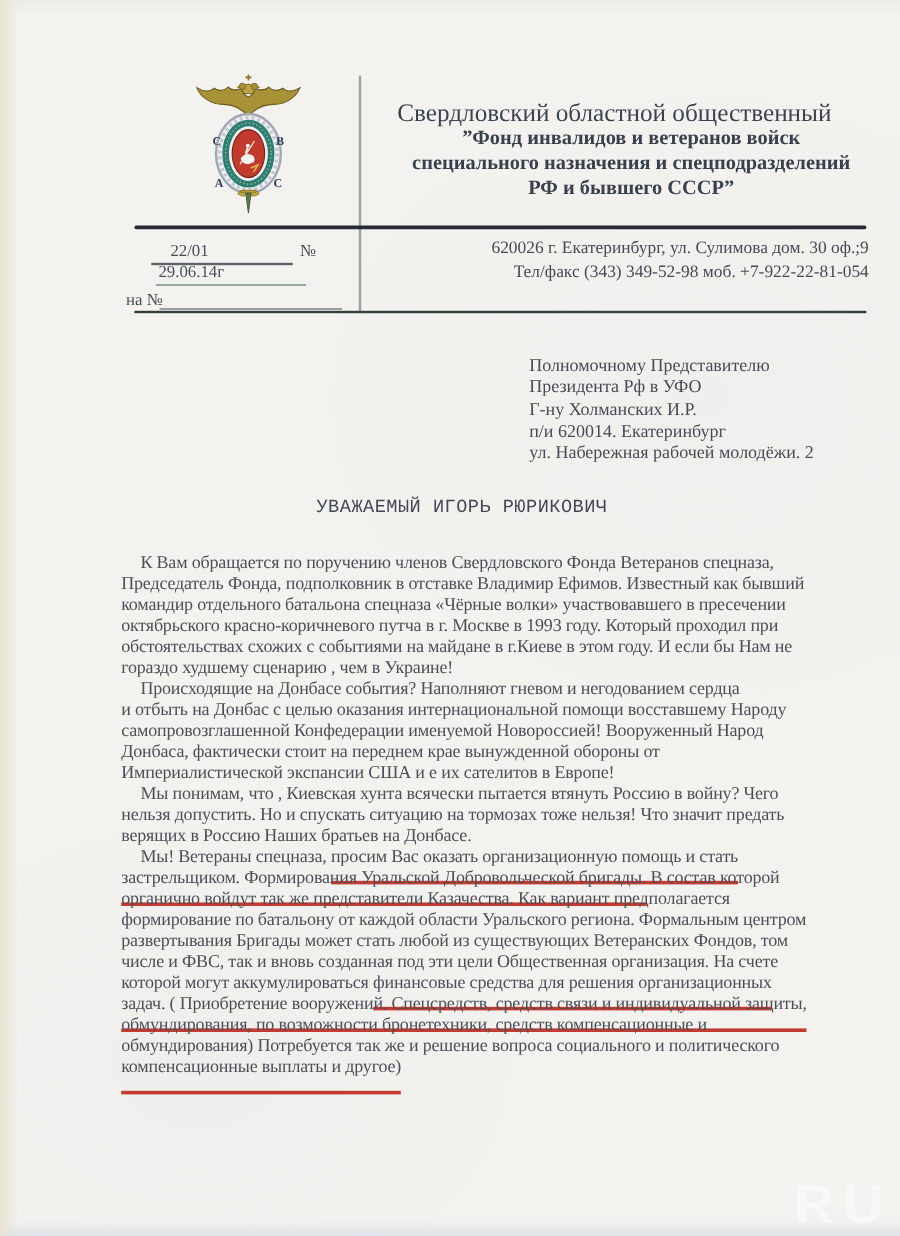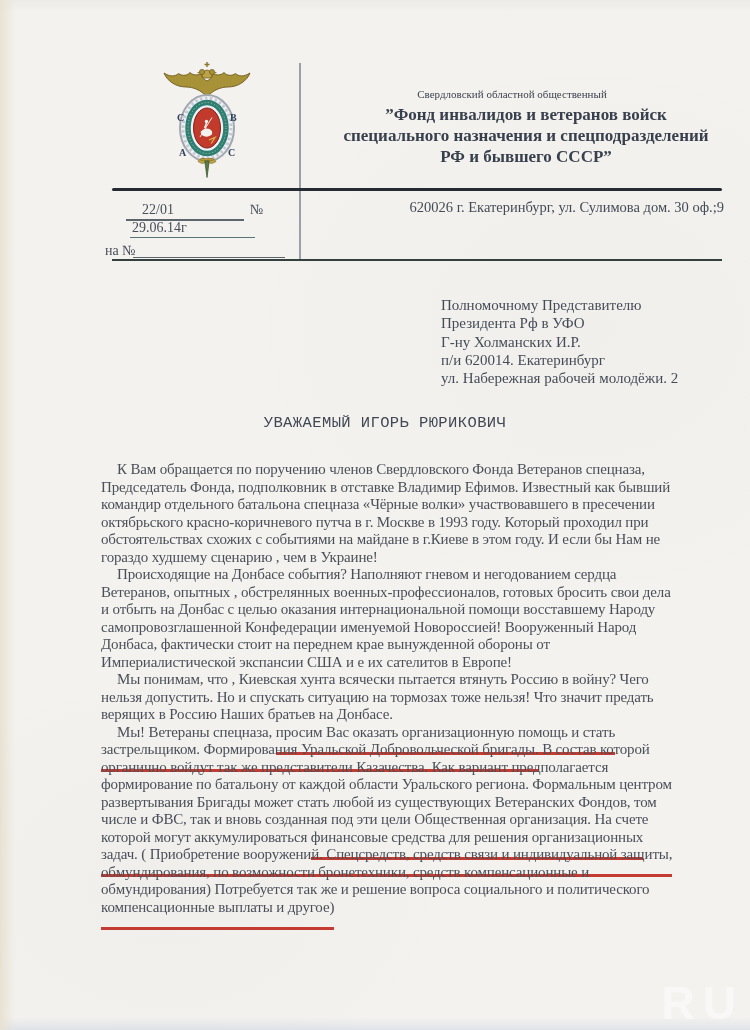--- a/index.html
+++ b/index.html
@@ -11,21 +11,21 @@
       radial-gradient(ellipse 520px 420px at 78% 32%, rgba(60,60,70,0.015), rgba(0,0,0,0) 70%),
       linear-gradient(90deg, #e9e2d3 0px, rgba(244,242,239,0) 15px),
       linear-gradient(0deg, #dfe3e9 0px, rgba(244,242,239,0) 13px),
       linear-gradient(180deg, #edebe7 0px, rgba(244,242,239,0) 12px),
       #f4f2ef;
     color:#4a4f58;
   }
   .abs{position:absolute;}
   
   .org{left:300px;top:84px;width:424px;text-align:center;color:#3c4350;}
-  .org-l1{font-size:11px;line-height:20px;}
+  .org-l1{font-size:21px;line-height:20px;}
   .org-b{font-weight:bold;font-size:17px;line-height:21px;color:#39404d;padding-left:28px;}
   .vdiv{left:299px;top:63px;width:2px;height:198px;background:#9aa0a4;}
   .hline1{left:112px;top:188px;width:610px;height:3px;background:#262b33;border-radius:2px;}
   .hline2{left:112px;top:259px;width:610px;height:2px;background:#33403e;}
   
   .ref{font-size:14px;color:#474e59;white-space:nowrap;}
   .rul{height:1.5px;background:#5c646c;}
   .rul.t{background:#567570;}
   
   .addr{left:300px;top:197px;width:424px;text-align:right;font-size:14.5px;line-height:20px;color:#444b56;}
@@ -99,41 +99,41 @@
   <div class="abs ref" style="left:142px;top:202px;">22/01</div>
   <div class="abs rul" style="left:126px;top:219px;width:118px;"></div>
   <div class="abs ref" style="left:250px;top:202px;">№</div>
   <div class="abs ref" style="left:132px;top:219.5px;">29.06.14г</div>
   <div class="abs rul t" style="left:130px;top:236.5px;width:125px;"></div>
   <div class="abs ref" style="left:105px;top:242.5px;">на №</div>
   <div class="abs rul" style="left:133px;top:256.5px;width:152px;"></div>
 
   <div class="abs addr">
     <div>620026 г. Екатеринбург,  ул. Сулимова дом. 30 оф.;9</div>
+    <div>Тел/факс (343) 349-52-98 моб. +7-922-22-81-054</div>
   </div>
 
   <div class="abs recip">
       <div>Полномочному Представителю</div>
       <div>Президента Рф в УФО</div>
       <div>Г-ну Холманских И.Р.</div>
       <div>п/и 620014. Екатеринбург</div>
       <div>ул. Набережная рабочей молодёжи. 2</div>
     </div>
 
   <div class="abs salut">УВАЖАЕМЫЙ ИГОРЬ РЮРИКОВИЧ</div>
 
   <div class="abs body">
       <div class="bline ind"><span class="seg">К Вам обращается по поручению членов Свердловского Фонда Ветеранов спецназа,</span></div>
       <div class="bline"><span class="seg">Председатель Фонда, подполковник в отставке Владимир Ефимов. Известный как бывший</span></div>
       <div class="bline"><span class="seg">командир отдельного батальона спецназа «Чёрные волки» участвовавшего в пресечении</span></div>
       <div class="bline"><span class="seg">октябрьского красно-коричневого путча в г. Москве в 1993 году. Который проходил при</span></div>
       <div class="bline"><span class="seg">обстоятельствах схожих с событиями на майдане в г.Киеве в этом году. И если бы Нам не</span></div>
       <div class="bline"><span class="seg">гораздо худшему сценарию , чем в Украине!</span></div>
       <div class="bline ind"><span class="seg">Происходящие на Донбасе события? Наполняют гневом и негодованием сердца</span></div>
-      <div class="bline"><span class="seg">Ветеранов, опытных , обстрелянных военных-профессионалов, готовых бросить свои дела</span></div>
       <div class="bline"><span class="seg">и отбыть на Донбас с целью оказания интернациональной помощи восставшему Народу</span></div>
       <div class="bline"><span class="seg">самопровозглашенной Конфедерации именуемой Новороссией! Вооруженный Народ</span></div>
       <div class="bline"><span class="seg">Донбаса, фактически стоит на переднем крае вынужденной обороны от</span></div>
       <div class="bline"><span class="seg">Империалистической экспансии США и е их сателитов в Европе!</span></div>
       <div class="bline ind"><span class="seg">Мы понимам, что , Киевская хунта всячески пытается втянуть Россию в войну? Чего</span></div>
       <div class="bline"><span class="seg">нельзя допустить. Но и спускать ситуацию на тормозах тоже нельзя! Что значит предать</span></div>
       <div class="bline"><span class="seg">верящих в Россию Наших братьев на Донбасе.</span></div>
       <div class="bline ind"><span class="seg">Мы! Ветераны спецназа, </span><span class="useg">просим Вас оказать организационную помощь и стать</span></div>
       <div class="bline"><span class="useg">застрельщиком. Формирования Уральской Добровольческой бригады.</span><span class="seg"> В состав которой</span></div>
       <div class="bline"><span class="seg">органично войдут так же представители Казачества. Как вариант предполагается</span></div>

